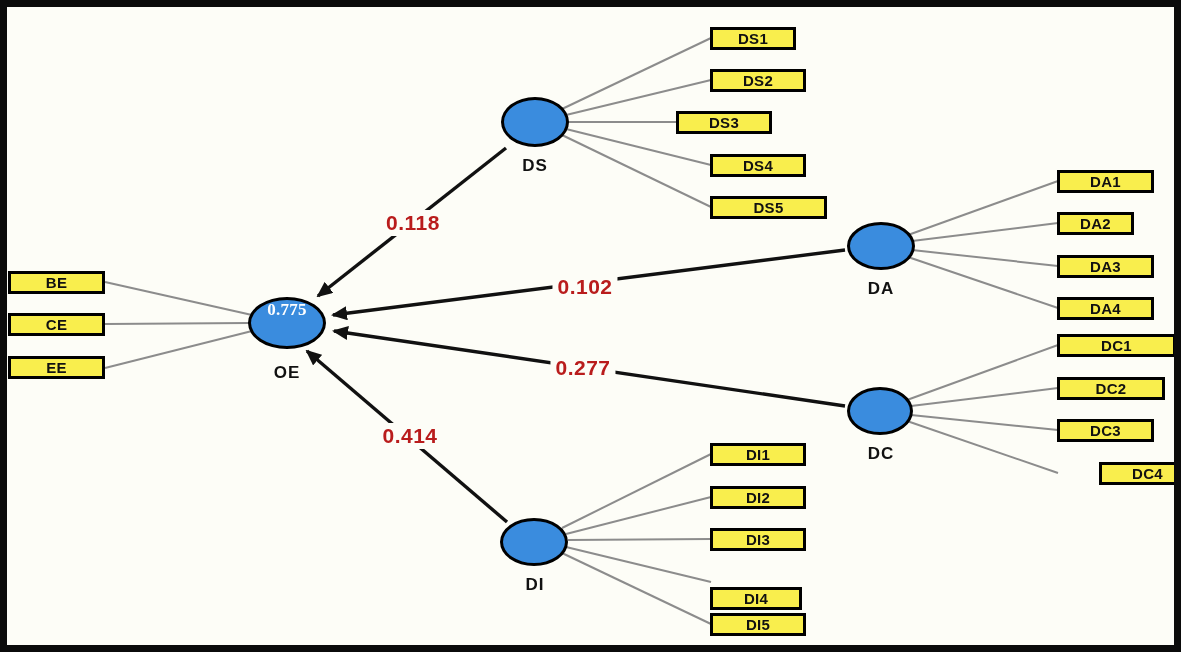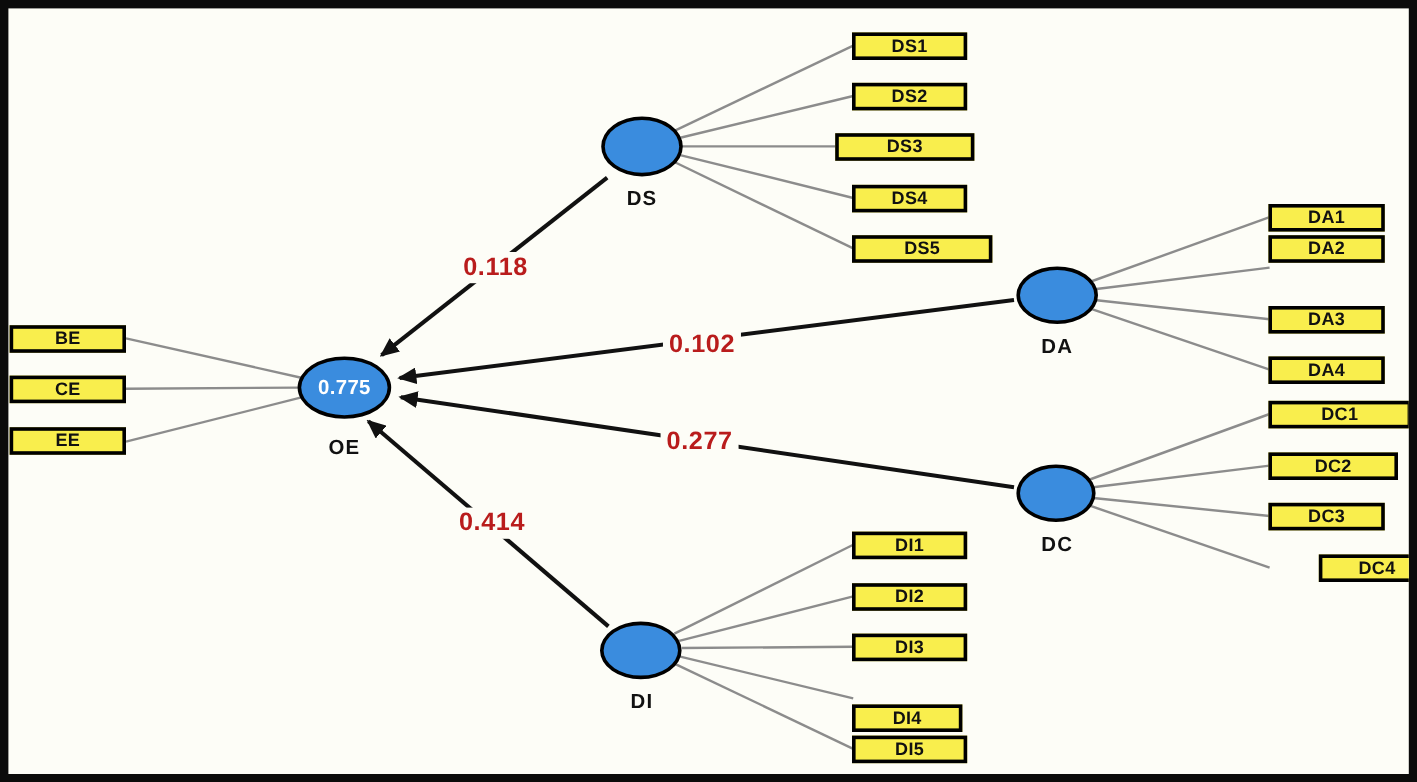--- a/index.html
+++ b/index.html
@@ -33,21 +33,21 @@
     display:flex;align-items:center;justify-content:center;
     font-weight:bold;font-size:15px;color:#111;
     letter-spacing:.3px;
   }
   .latent{
     position:absolute;
     background:var(--latent-fill);
     border:3px solid var(--node-border);
     border-radius:50%;
     box-sizing:border-box;
-    display:flex;align-items:center;justify-content:center;
+    display:flex;justify-content:center;font-family:Liberation Serif, serif;
   }
   .latent-value{
     color:#fff;font-weight:bold;font-size:17px;letter-spacing:.3px;
   }
   .node-label{
     position:absolute;
     transform:translateX(-50%);
     font-weight:bold;font-size:17px;color:#111;
     letter-spacing:1px;
   }
@@ -123,28 +123,28 @@
   <div class="latent" style="left:840px;top:380px;width:66px;height:48px"></div>
   <div class="node-label" style="left:874px;top:437px">DC</div>
 
   <div class="latent" style="left:493px;top:511px;width:68px;height:48px"></div>
   <div class="node-label" style="left:528px;top:568px">DI</div>
 
   <div class="ind" style="left:1px;top:264px;width:97px">BE</div>
   <div class="ind" style="left:1px;top:306px;width:97px">CE</div>
   <div class="ind" style="left:1px;top:349px;width:97px">EE</div>
 
-  <div class="ind" style="left:703px;top:20px;width:96px">DS1</div>
+  <div class="ind" style="left:703px;top:20px;width:86px">DS1</div>
   <div class="ind" style="left:703px;top:62px;width:96px">DS2</div>
-  <div class="ind" style="left:689px;top:104px;width:116px">DS3</div>
+  <div class="ind" style="left:669px;top:104px;width:96px">DS3</div>
   <div class="ind" style="left:703px;top:147px;width:96px">DS4</div>
   <div class="ind" style="left:703px;top:189px;width:117px">DS5</div>
 
   <div class="ind" style="left:1050px;top:163px;width:97px">DA1</div>
-  <div class="ind" style="left:1050px;top:189px;width:97px">DA2</div>
+  <div class="ind" style="left:1050px;top:205px;width:77px">DA2</div>
   <div class="ind" style="left:1050px;top:248px;width:97px">DA3</div>
   <div class="ind" style="left:1050px;top:290px;width:97px">DA4</div>
 
   <div class="ind" style="left:1050px;top:327px;width:119px">DC1</div>
   <div class="ind" style="left:1050px;top:370px;width:108px">DC2</div>
   <div class="ind" style="left:1050px;top:412px;width:97px">DC3</div>
   <div class="ind" style="left:1092px;top:455px;width:97px">DC4</div>
 
   <div class="ind" style="left:703px;top:436px;width:96px">DI1</div>
   <div class="ind" style="left:703px;top:479px;width:96px">DI2</div>

